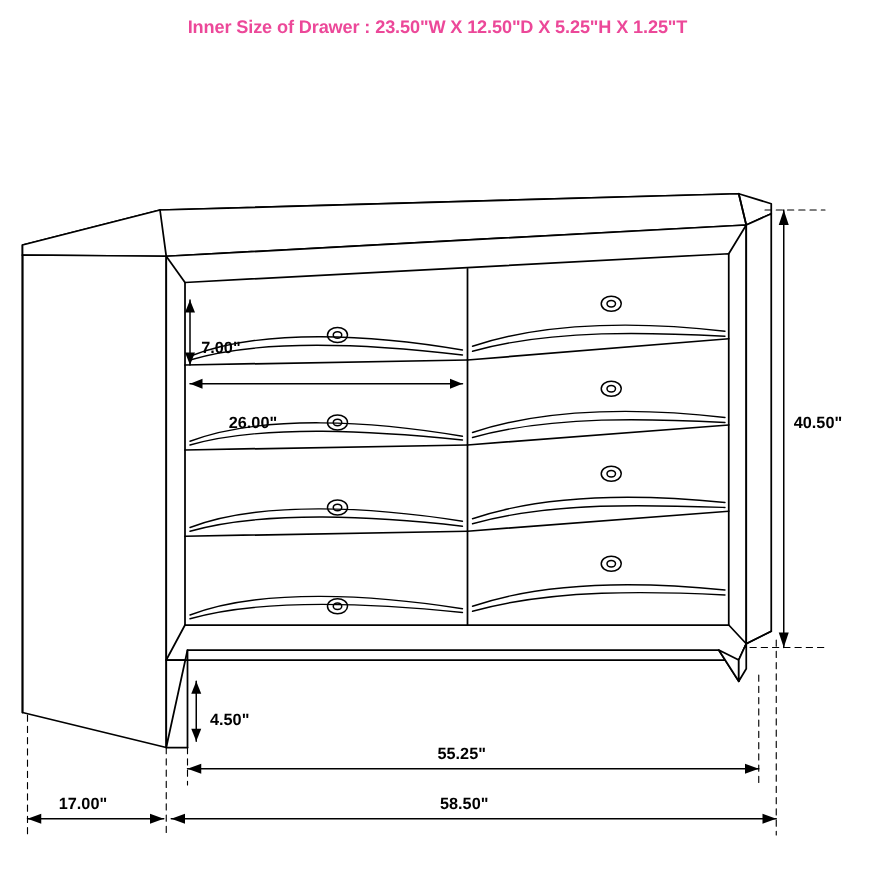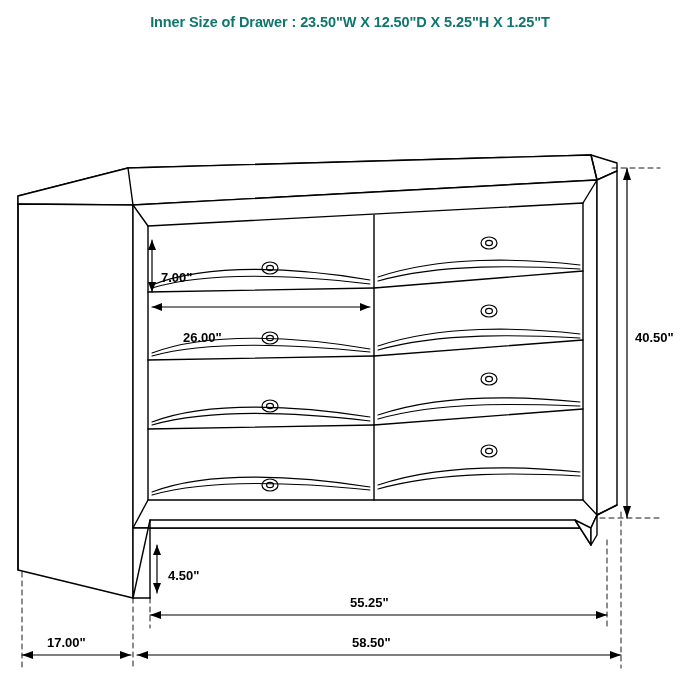--- a/index.html
+++ b/index.html
@@ -24,21 +24,21 @@
   }
   .title {
     position: absolute;
     top: 14px;
     left: 0;
     width: 700px;
     text-align: center;
     font-size: 14.5px;
     font-weight: bold;
     letter-spacing: -0.1px;
-    color: #0f766e;
+    color: #ec4899;
   }
   .dim {
     position: absolute;
     font-size: 13px;
     font-weight: bold;
     color: #000;
     white-space: nowrap;
   }
   .lbl-7   { left: 161px; top: 270px; }
   .lbl-26  { left: 183px; top: 330px; }

